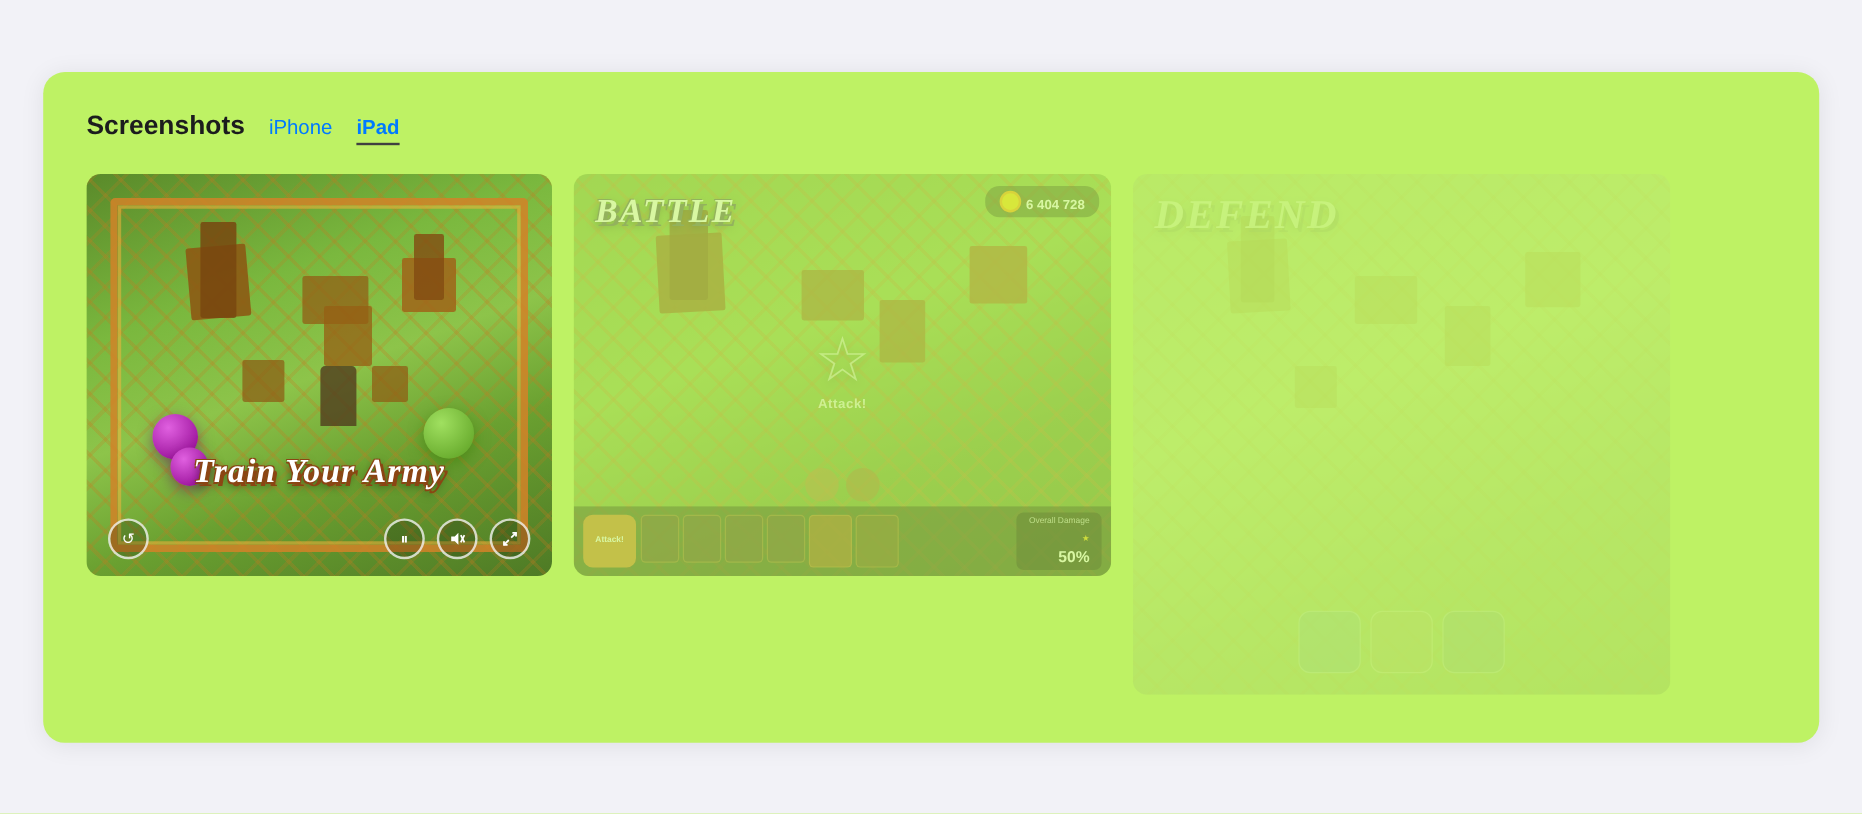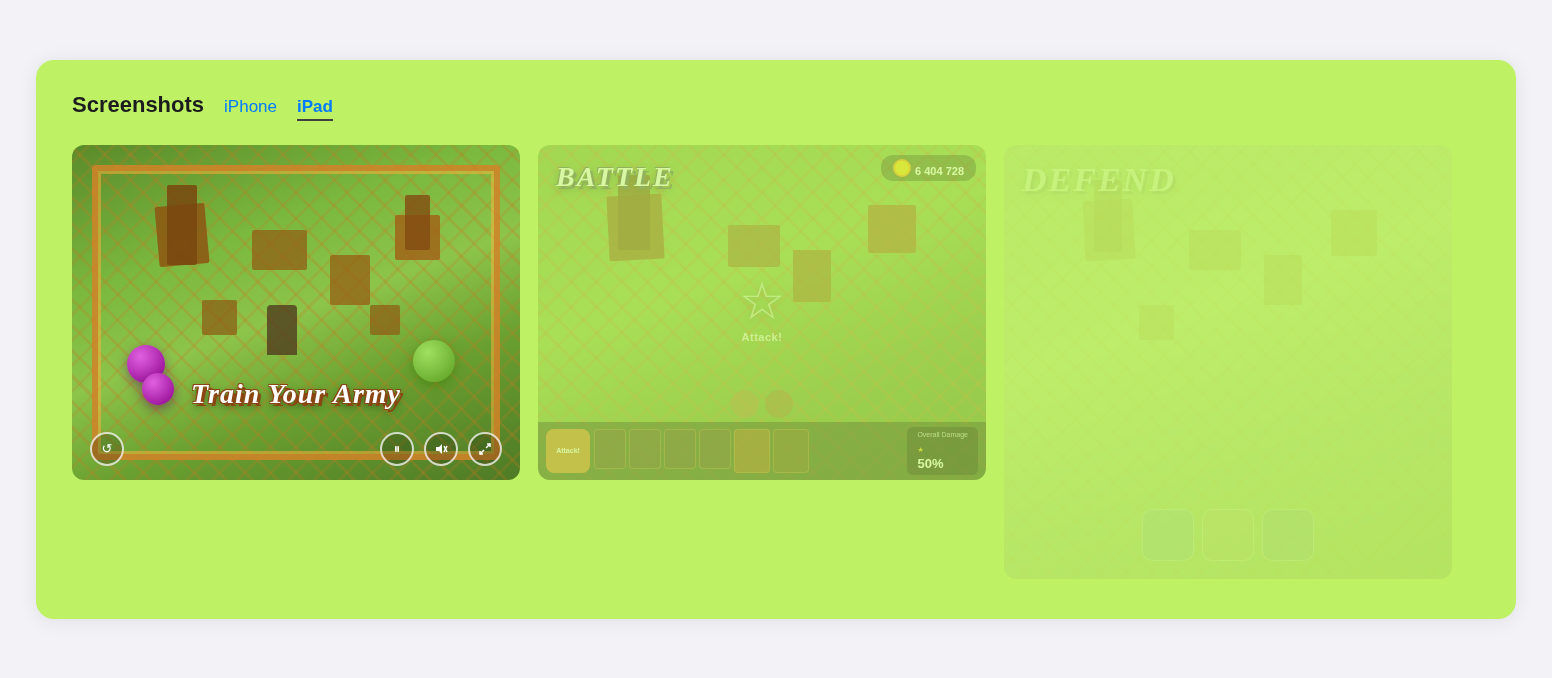--- a/index.html
+++ b/index.html
@@ -59,21 +59,21 @@
     }
 
     .screenshot-item {
       border-radius: 12px;
       overflow: hidden;
       flex-shrink: 0;
       position: relative;
     }
 
     .screenshot-item:first-child {
-      width: 448px;
+      width: 388px;
       height: 335px;
     }
 
     .screenshot-item:nth-child(2) {
       width: 448px;
       height: 335px;
       opacity: 0.4;
     }
 
     .screenshot-item:nth-child(3) {
@@ -283,21 +283,21 @@
       height: 40px;
       background: rgba(80,60,30,0.7);
       border-radius: 4px;
       border: 1px solid rgba(200,150,50,0.4);
     }
 
     .damage-info {
       background: rgba(0,0,0,0.6);
       padding: 4px 10px;
       border-radius: 6px;
-      text-align: left;
+      text-align: right;
     }
 
     .damage-label {
       font-size: 7px;
       color: rgba(255,255,255,0.7);
       display: block;
     }
 
     .damage-value {
       font-size: 13px;

